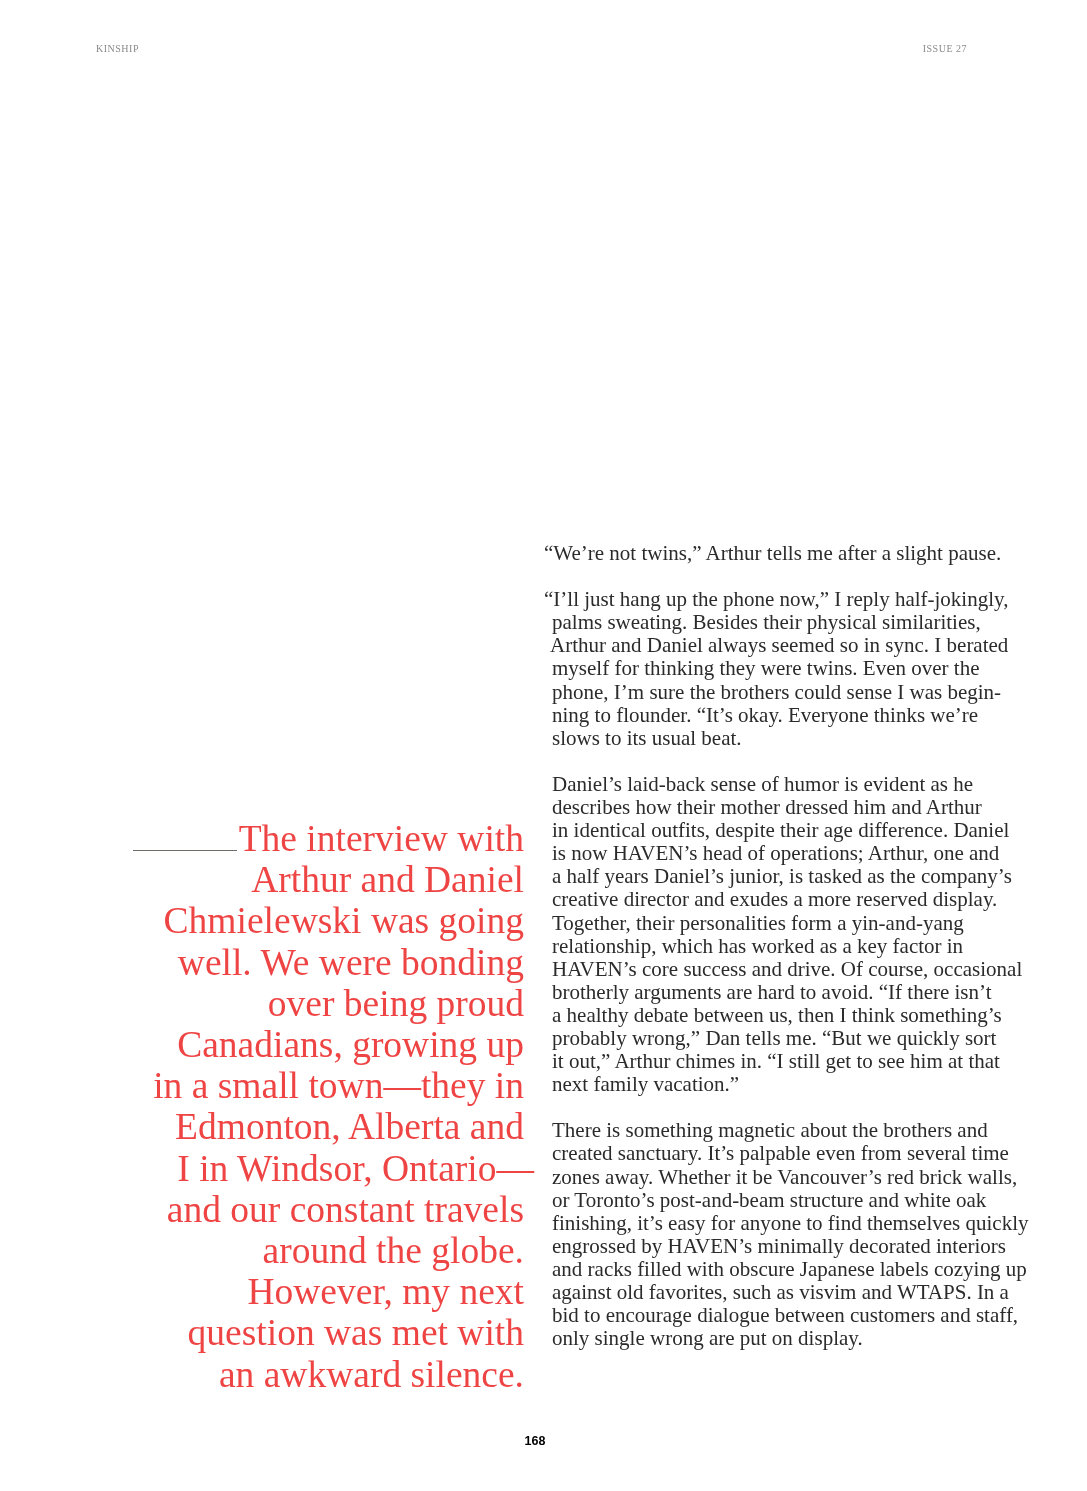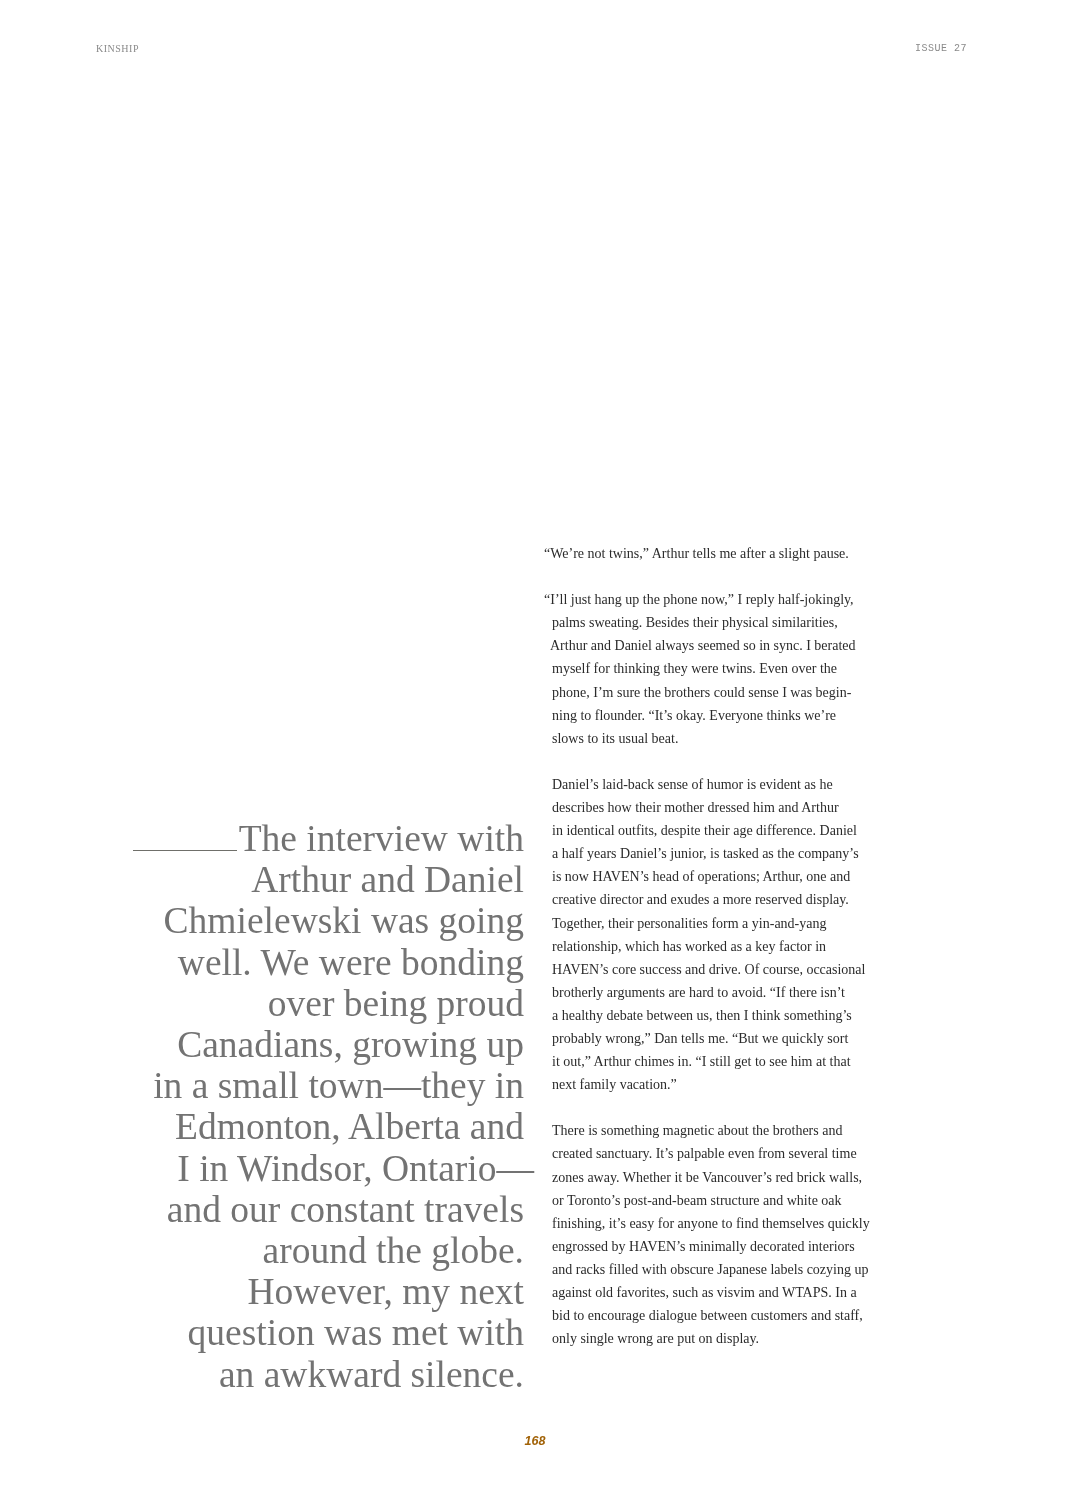--- a/index.html
+++ b/index.html
@@ -16,32 +16,32 @@
     }
     .running-head {
       position: absolute;
       top: 43px;
       font-family: "Liberation Serif", serif;
       font-size: 10px;
       letter-spacing: 0.5px;
       color: #8a8a8a;
     }
     .running-head.left { left: 96px; }
-    .running-head.right { right: 120px; text-align: center; font-family: Liberation Mono, monospace; }
+    .running-head.right { right: 120px; text-align: center; }
 
     .pull-quote {
       position: absolute;
       left: 100px;
       top: 818px;
       width: 424px;
       text-align: right;
       font-family: "Liberation Serif", serif;
       font-size: 37.5px;
       line-height: 41.2px;
-      color: #737373;
+      color: #ef4444;
     }
     .pull-quote .rule {
       display: inline-block;
       width: 104px;
       height: 1px;
       background: #6f6f6a;
       vertical-align: baseline;
       margin-right: 2px;
       position: relative;
       top: 0px;
@@ -50,21 +50,21 @@
       display: block;
       white-space: nowrap;
     }
 
     .body-col {
       position: absolute;
       left: 544px;
       top: 542px;
       width: 425px;
       font-family: "Liberation Serif", serif;
-      font-size: 14px;
+      font-size: 21px;
       line-height: 23.1px;
       color: #2b2b2b;
     }
     .body-col p {
       margin: 0 0 23.1px 0;
     }
     .body-col .ln {
       display: block;
       white-space: nowrap;
     }
@@ -74,22 +74,21 @@
 
     .page-number {
       position: absolute;
       top: 1434px;
       left: 0;
       width: 1070px;
       text-align: center;
       font-family: "Liberation Sans", "DejaVu Sans", sans-serif;
       font-weight: bold;
       font-size: 12.5px;
-      color: #a16207;
-      font-style: italic;
+      color: #000000;
     }
   </style>
 </head>
 <body>
 
 <div class="running-head left">KINSHIP</div>
 <div class="running-head right">ISSUE 27</div>
 
 <div class="pull-quote">
   <span class="line"><span class="rule"></span><span>The interview with</span></span>
@@ -118,22 +117,22 @@
     <span class="ln indent2">Arthur and Daniel always seemed so in sync. I berated</span>
     <span class="ln indent1">myself for thinking they were twins. Even over the</span>
     <span class="ln indent1">phone, I’m sure the brothers could sense I was begin-</span>
     <span class="ln indent1">ning to flounder. “It’s okay. Everyone thinks we’re</span>
     <span class="ln indent1">slows to its usual beat.</span>
   </p>
   <p>
     <span class="ln indent3">Daniel’s laid-back sense of humor is evident as he</span>
     <span class="ln indent3">describes how their mother dressed him and Arthur</span>
     <span class="ln indent3">in identical outfits, despite their age difference. Daniel</span>
+    <span class="ln indent3">is now HAVEN’s head of operations; Arthur, one and</span>
     <span class="ln indent3">a half years Daniel’s junior, is tasked as the company’s</span>
-    <span class="ln indent3">is now HAVEN’s head of operations; Arthur, one and</span>
     <span class="ln indent3">creative director and exudes a more reserved display.</span>
     <span class="ln indent3">Together, their personalities form a yin-and-yang</span>
     <span class="ln indent3">relationship, which has worked as a key factor in</span>
     <span class="ln indent3">HAVEN’s core success and drive. Of course, occasional</span>
     <span class="ln indent3">brotherly arguments are hard to avoid. “If there isn’t</span>
     <span class="ln indent3">a healthy debate between us, then I think something’s</span>
     <span class="ln indent3">probably wrong,” Dan tells me. “But we quickly sort</span>
     <span class="ln indent3">it out,” Arthur chimes in. “I still get to see him at that</span>
     <span class="ln indent3">next family vacation.”</span>
   </p>

